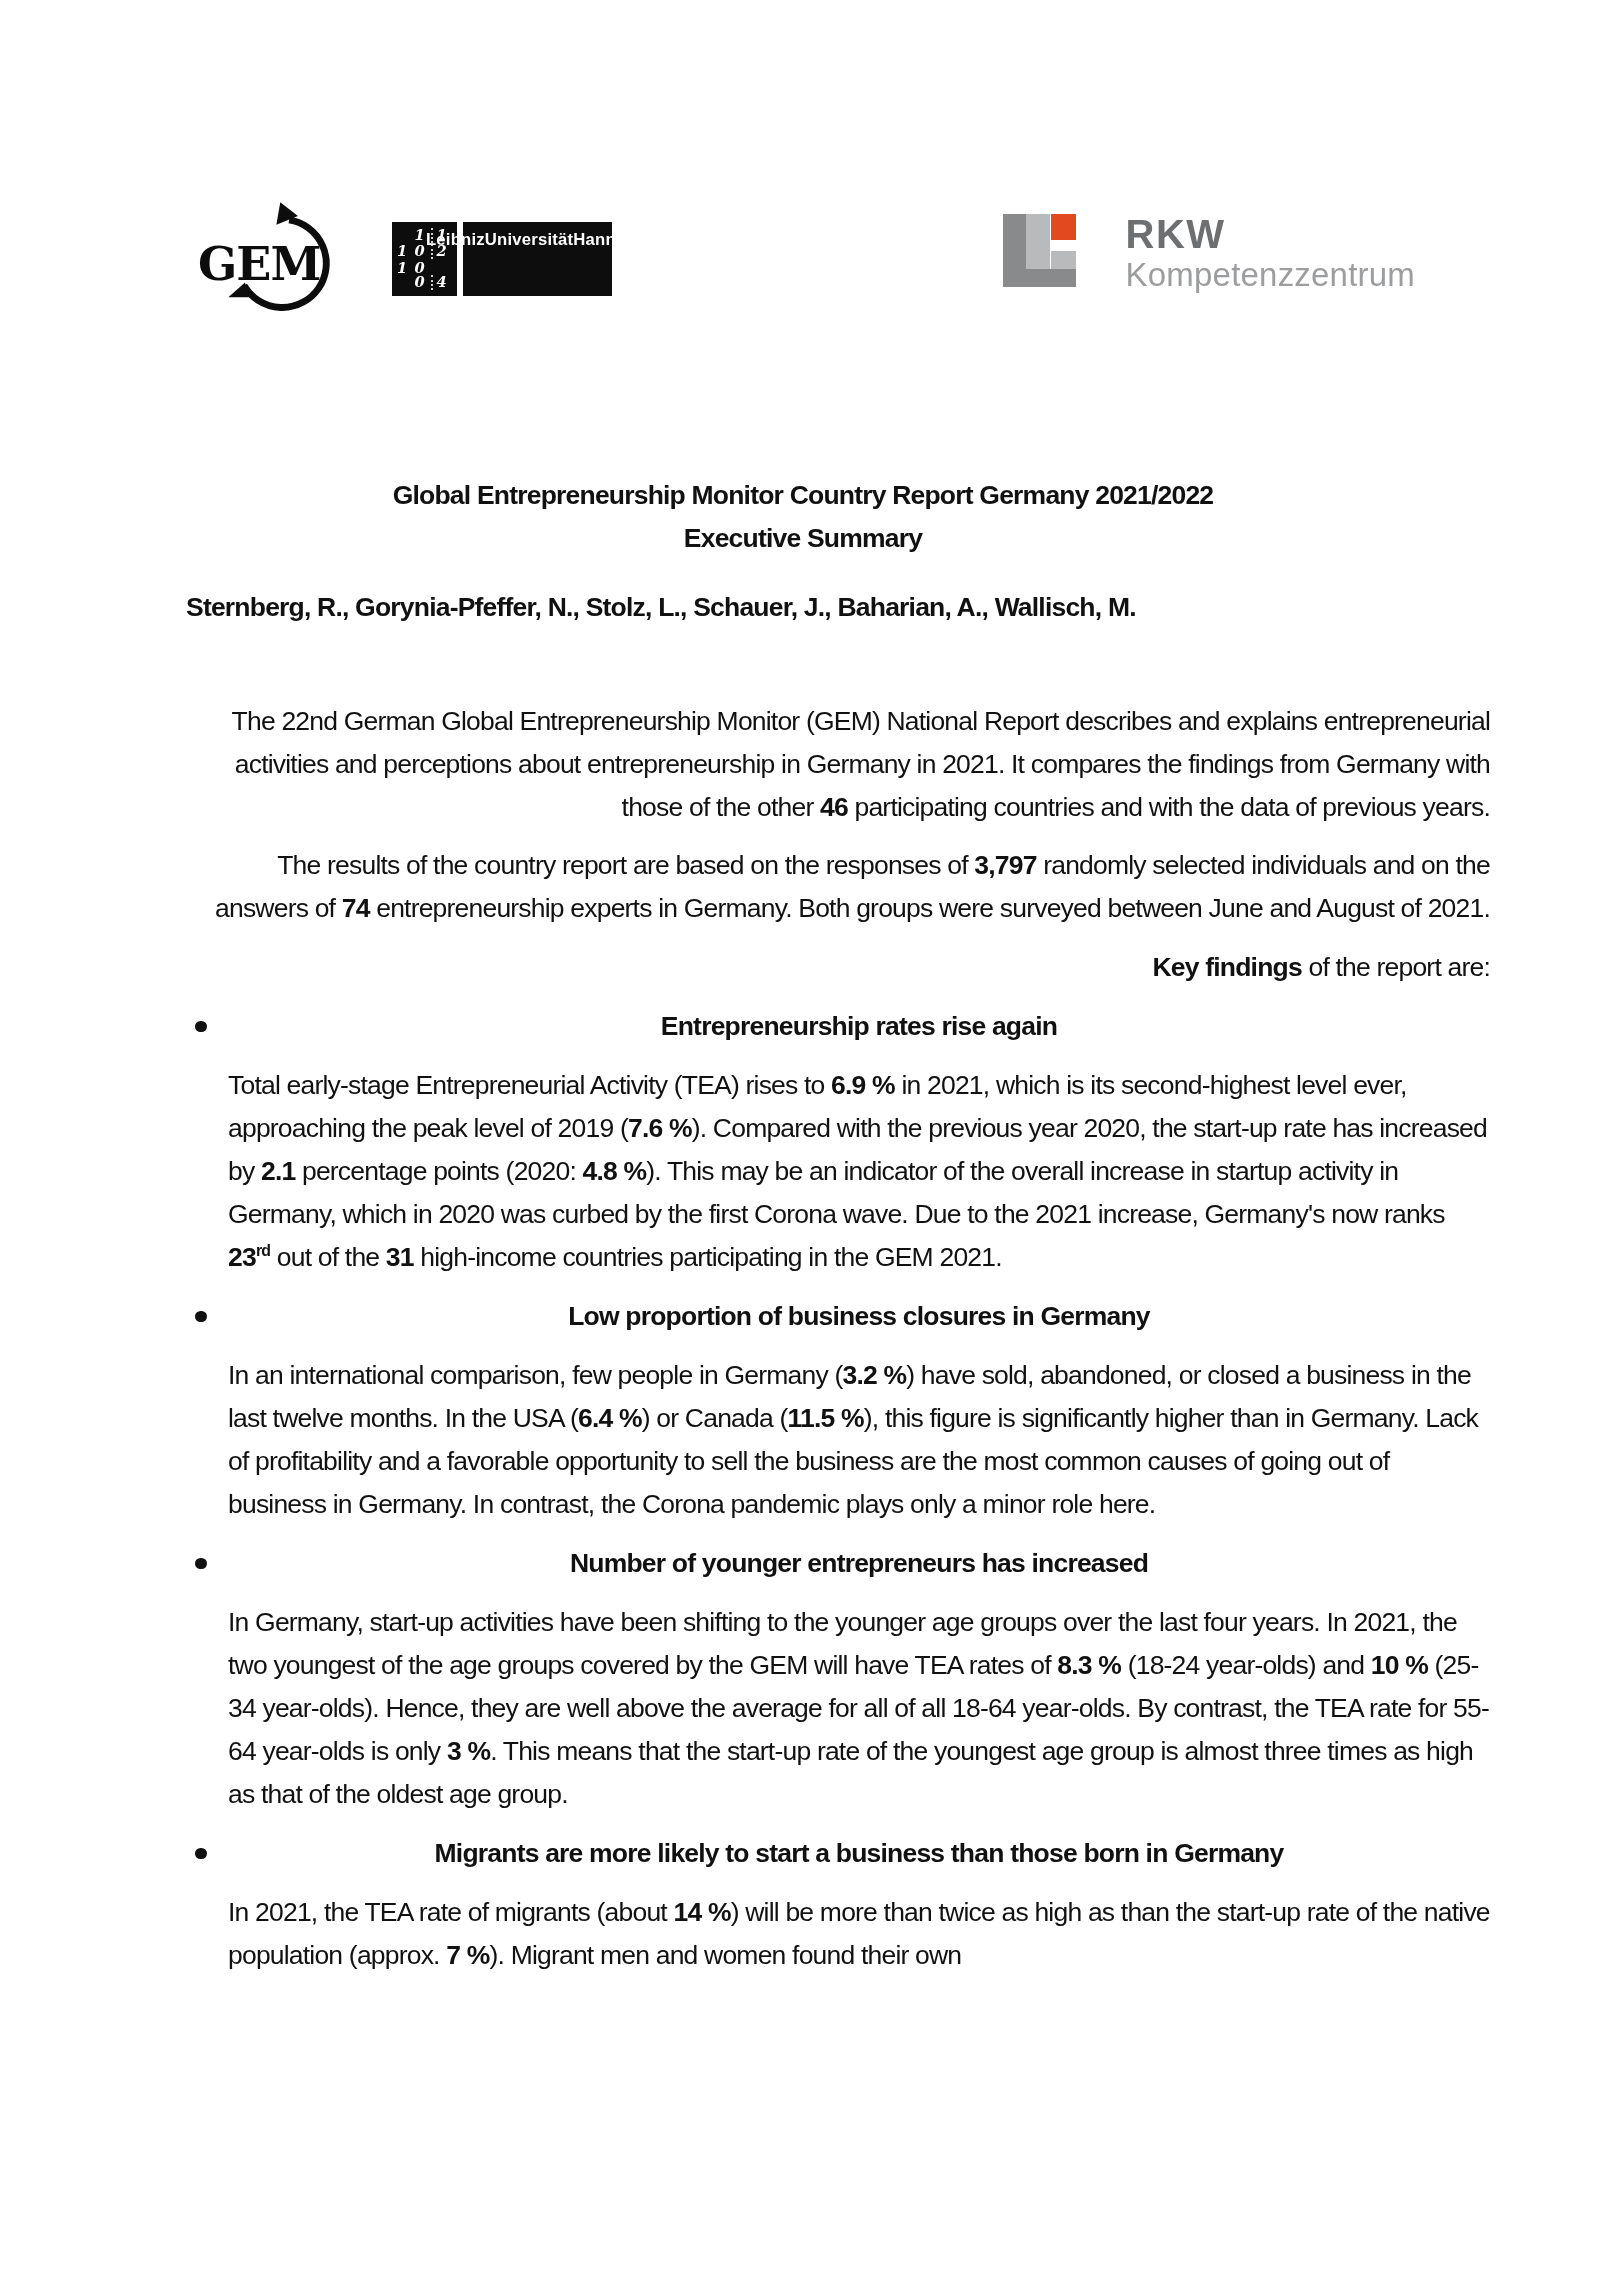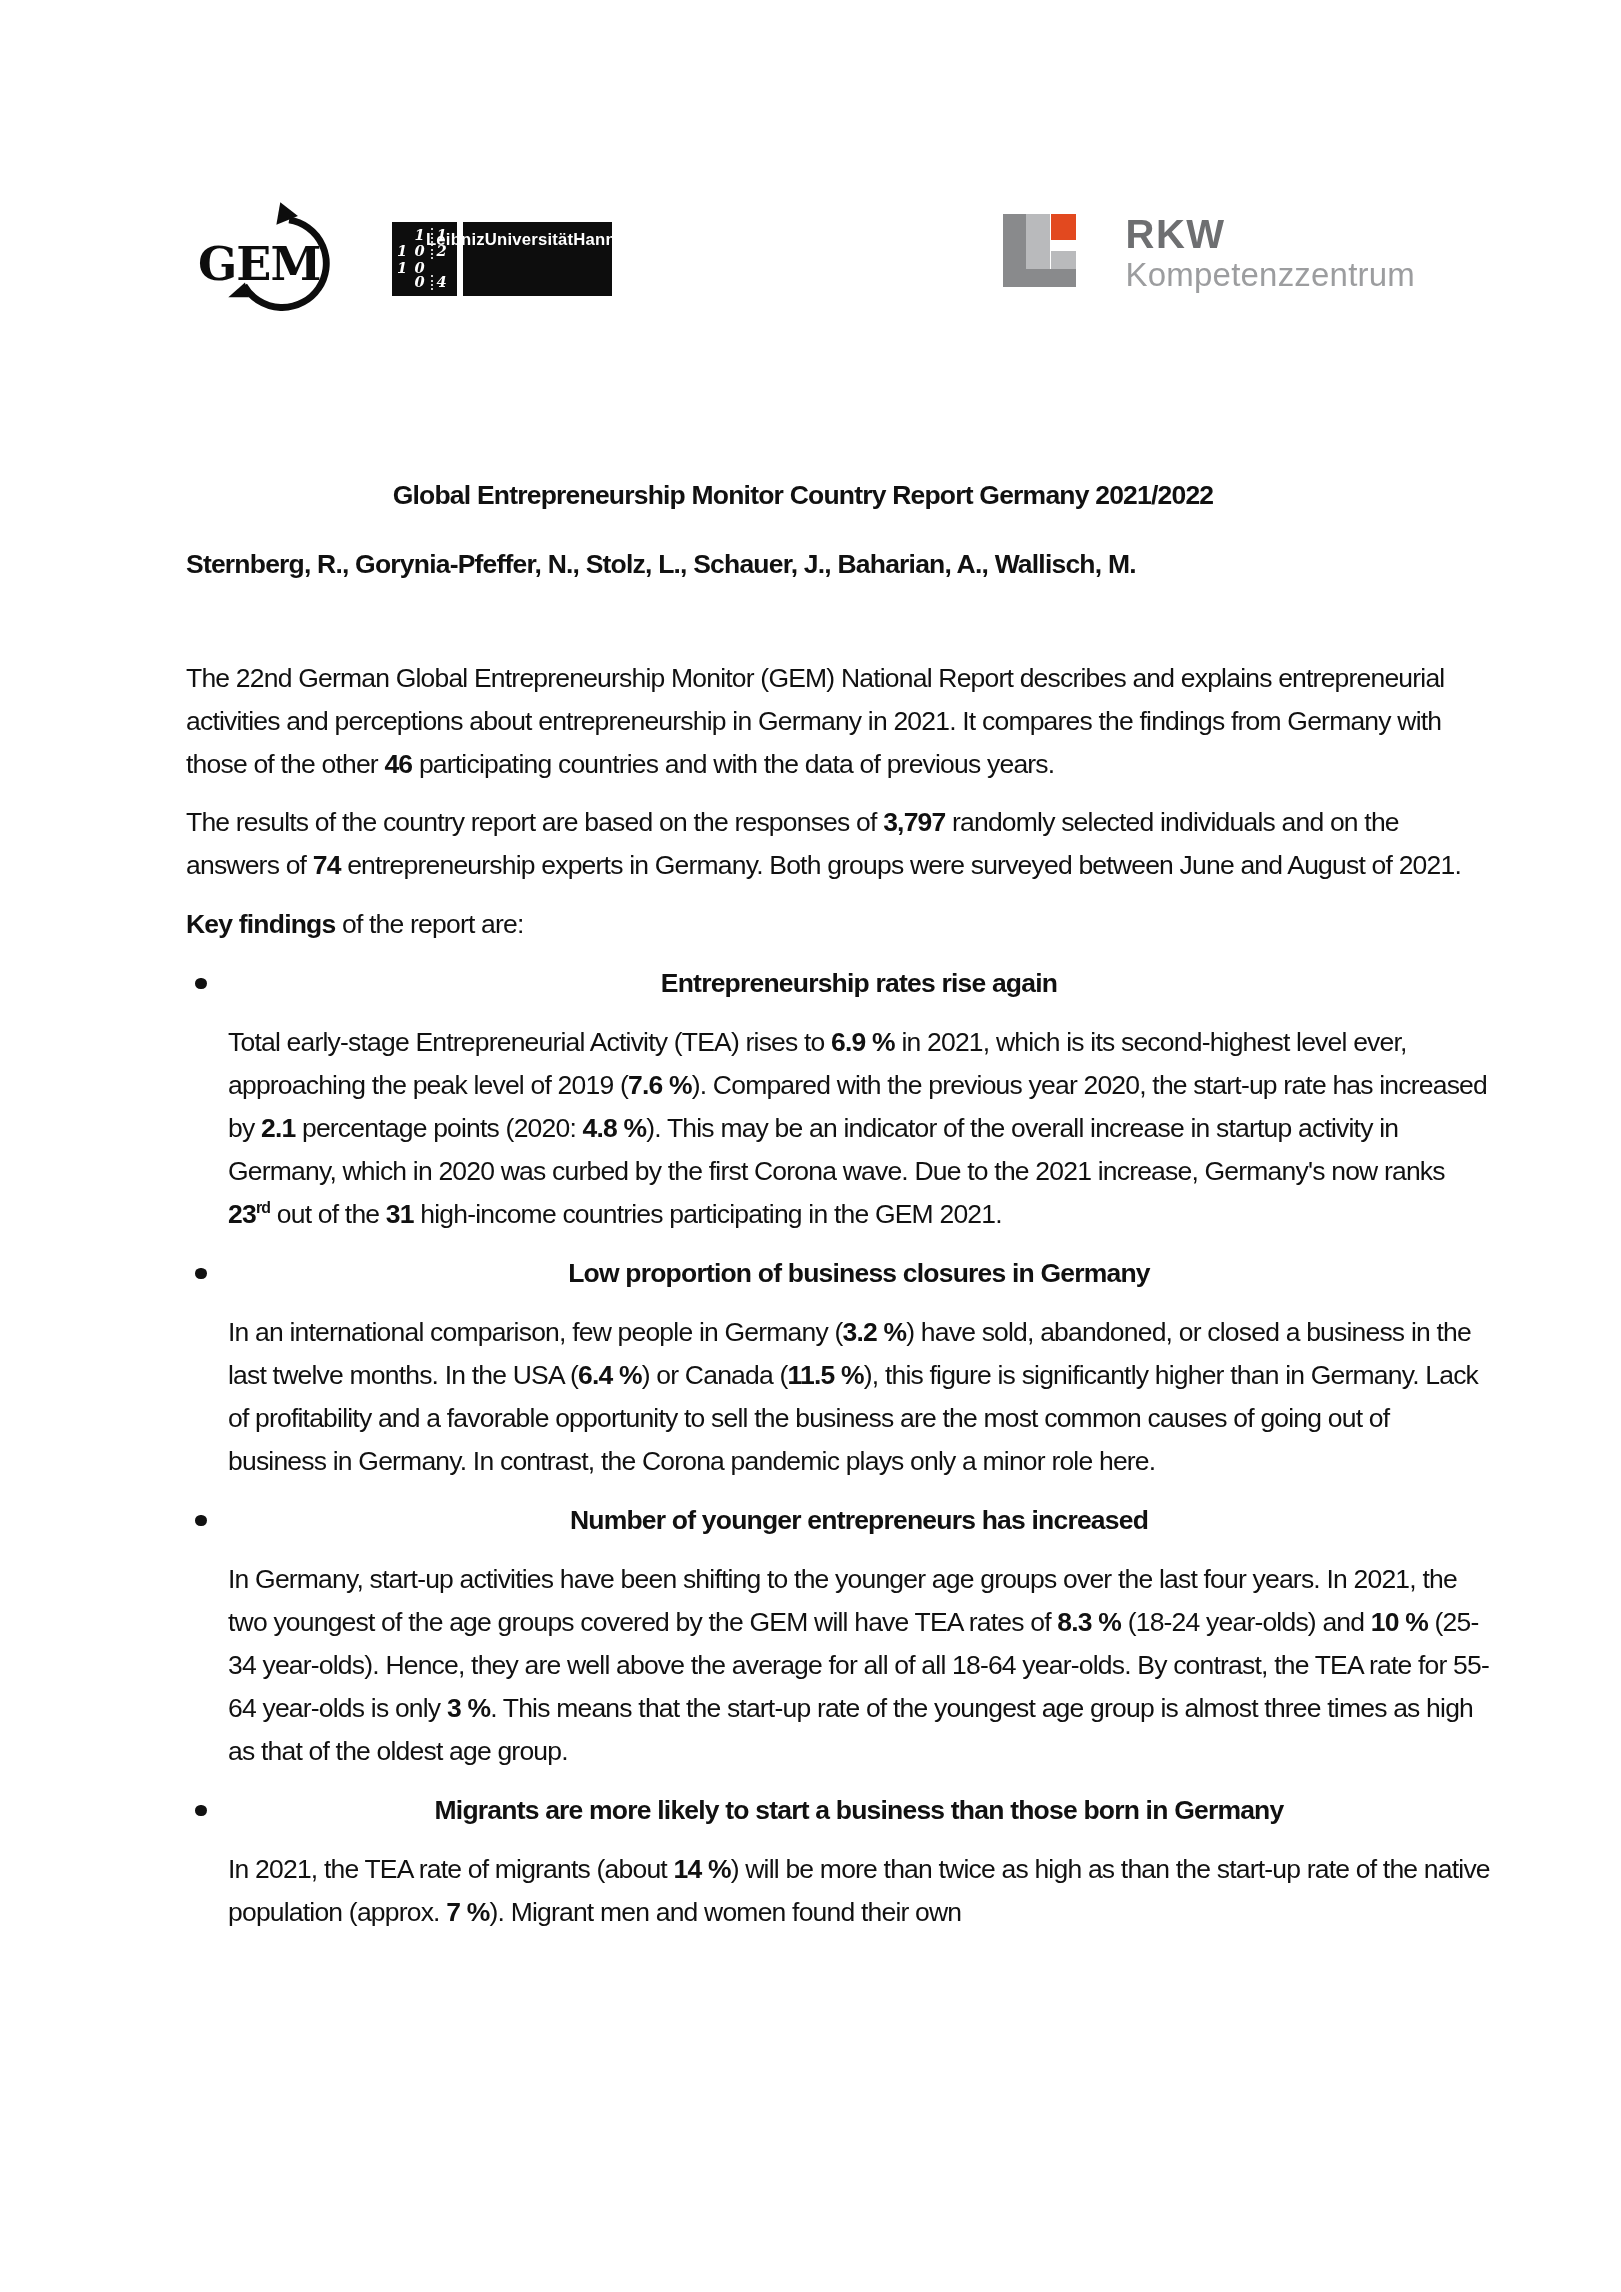--- a/index.html
+++ b/index.html
@@ -31,21 +31,21 @@
   .rkw-mark .m-bottom{position:absolute;left:0;top:55px;width:73px;height:17.6px;background:var(--rkw-dark,#898a8c);}
   .rkw-mark .m-orange{position:absolute;left:48px;top:0;width:24.5px;height:25.5px;background:var(--rkw-orange,#e2491f);}
   .rkw-mark .m-step{position:absolute;left:48px;top:37px;width:24.5px;height:17.6px;background:var(--rkw-light,#b9babc);}
   .rkw-text{margin-left:21.6px;line-height:1;}
   .rkw-title{font-size:40px;font-weight:bold;color:var(--rkw-text-dark,#6e6f71);letter-spacing:1.5px;}
   .rkw-sub{font-size:33px;font-weight:normal;color:var(--rkw-text-light,#9c9d9f);margin-top:3.9px;letter-spacing:0.2px;}
   
   .doc{position:absolute;left:186px;top:0;width:1304px;font-size:26.5px;line-height:43px;letter-spacing:-0.8px;}
   .title-block{margin-top:474px;text-align:center;transform:translateX(-35px);font-weight:bold;}
   .authors{margin-top:25.5px;font-weight:bold;}
-  .para{margin:0 0 15.7px 0;}
+  .para{margin:0 0 15.7px 0;text-align:right;}
   .p-first{margin-top:71px;}
   .kf-list{list-style:none;margin:0;padding:0;}
   .kf-item{position:relative;padding-left:42px;margin-bottom:15.7px;}
   .kf-dot{position:absolute;left:8.8px;top:15.7px;width:11.8px;height:11.8px;border-radius:50%;background:#111;}
   .kf-heading{margin:16px;font-size:26.5px;font-weight:bold;line-height:43px;text-align:center;}
   .kf-body{margin:0;}
   .kf-body.gapped{margin-top:15.7px;}
   b{font-weight:bold;}
   sup{font-size:0.6em;line-height:0;vertical-align:super;text-align:center;}
   .gem-svg text{letter-spacing:-1px;}
@@ -100,20 +100,21 @@
         <div class="rkw-title">RKW</div>
         <div class="rkw-sub">Kompetenzzentrum</div>
       </div>
     </div>
   </div>
 
   <div class="doc">
 
     <div class="title-block">
       <div>Global Entrepreneurship Monitor Country Report Germany 2021/2022</div>
+      <div>Executive Summary</div>
     </div>
 
     <div class="authors">Sternberg, R., Gorynia-Pfeffer, N., Stolz, L., Schauer, J., Baharian, A., Wallisch, M.</div>
 
     <p class="para p-first"><span>The 22nd German Global Entrepreneurship Monitor (GEM) National Report describes and explains entrepreneurial activities and perceptions about entrepreneurship in Germany in 2021. It compares the findings from Germany with those of the other </span><b>46</b><span> participating countries and with the data of previous years.</span></p>
     <p class="para"><span>The results of the country report are based on the responses of </span><b>3,797</b><span> randomly selected individuals and on the answers of </span><b>74</b><span> entrepreneurship experts in Germany. Both groups were surveyed between June and August of 2021.</span></p>
     <p class="para"><b>Key findings</b><span> of the report are:</span></p>
 
     <ul class="kf-list">
         <li class="kf-item">

